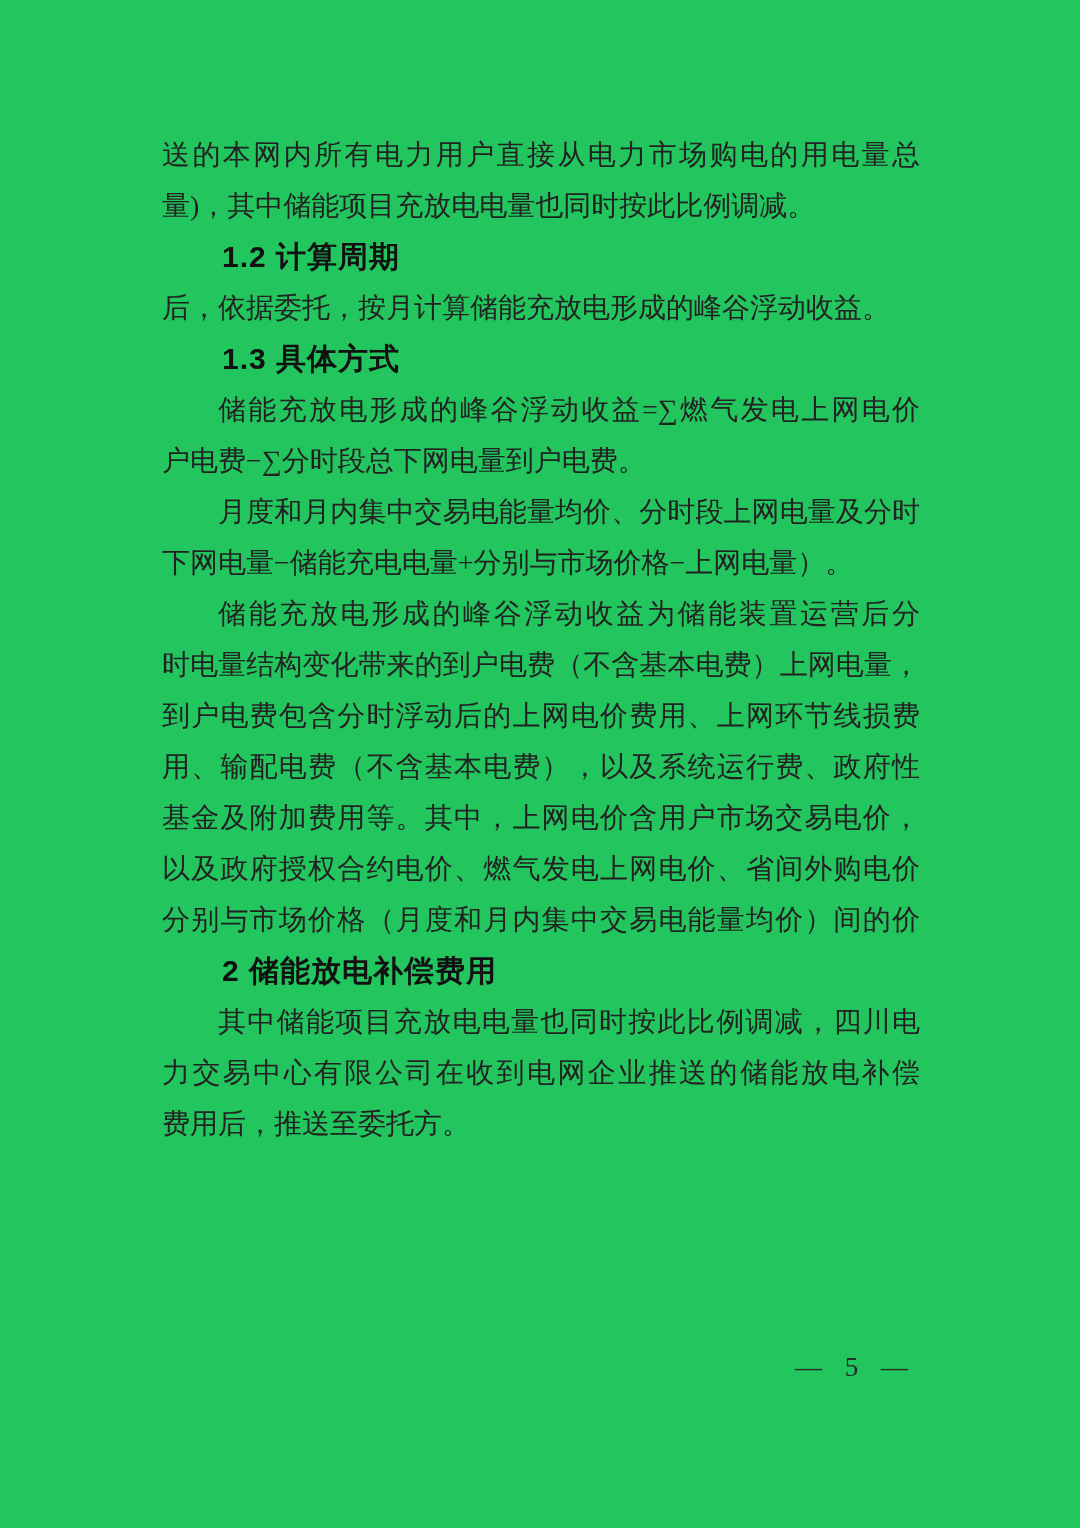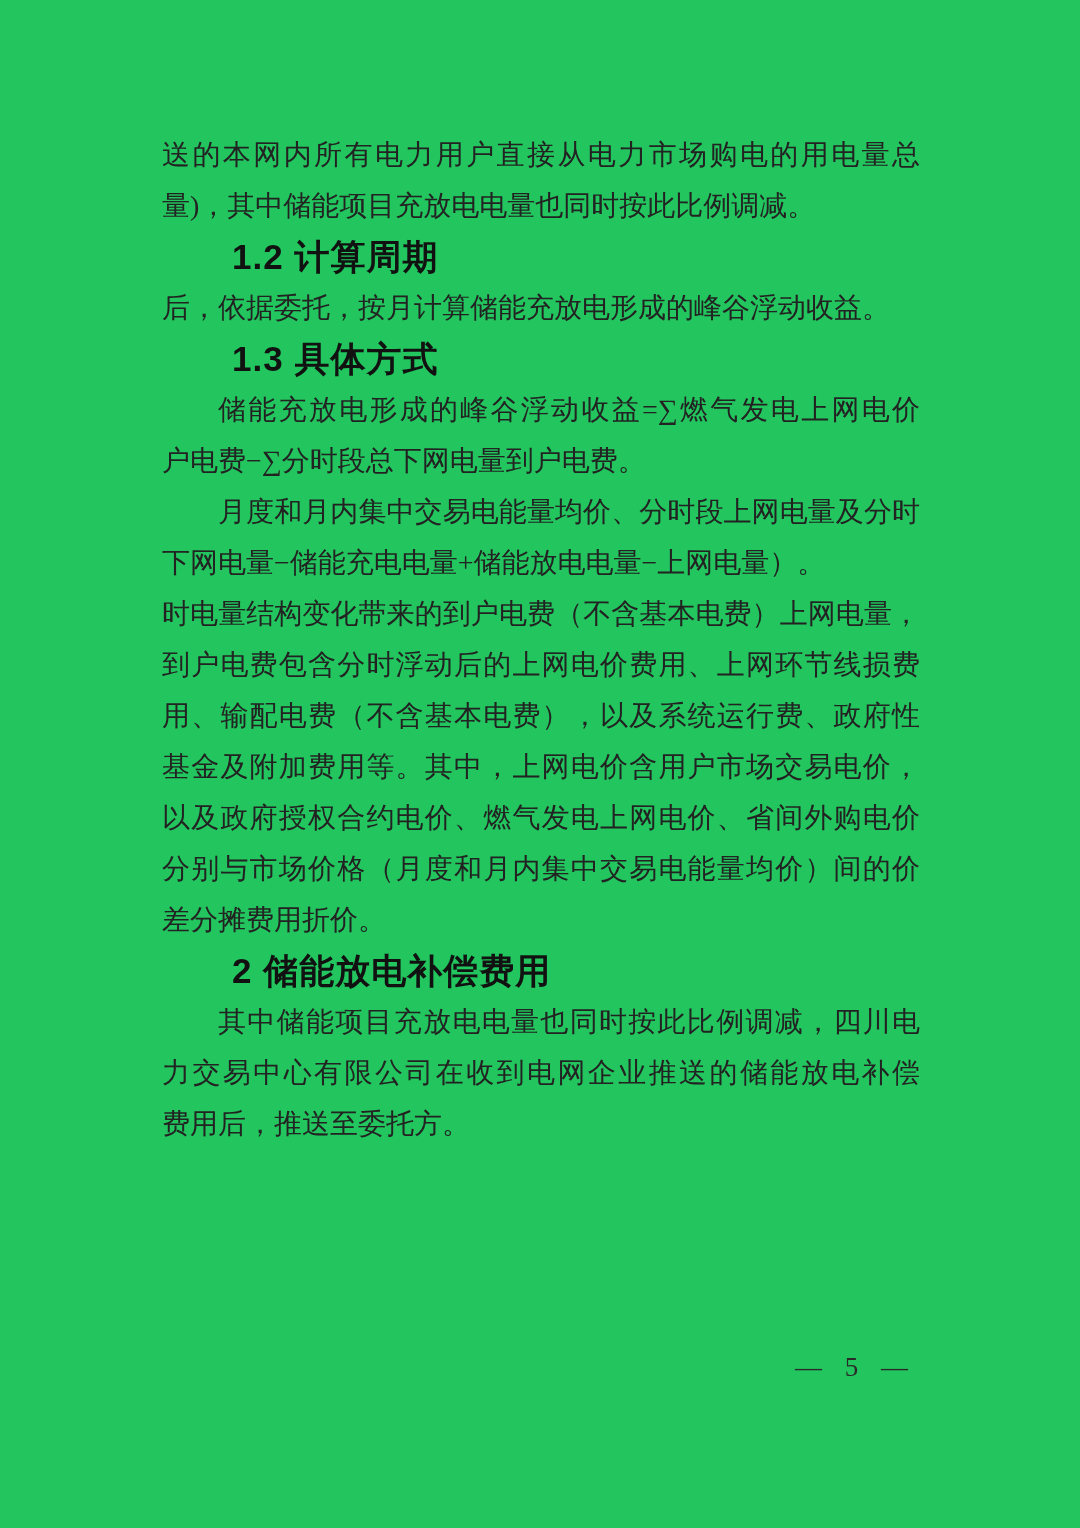--- a/index.html
+++ b/index.html
@@ -34,21 +34,21 @@
   .line.fill {
     text-align: justify;
     text-align-last: justify;
   }
   .line.indent {
     text-indent: 2em;
   }
   .block.heading .line {
     font-family: "Liberation Sans", "DejaVu Sans", sans-serif;
     font-weight: bold;
-    font-size: 35px;
+    font-size: 30px;
     color: #111;
     letter-spacing: 1px;
   }
   .page-num {
     position: absolute;
     right: 164px;
     top: 1352px;
     font-size: 27px;
     letter-spacing: 8px;
     color: #2a2a2a;
@@ -72,30 +72,30 @@
       </div>
       <div class="block heading">
         <div class="line indent">1.3 具体方式</div>
       </div>
       <div class="block paragraph">
         <div class="line fill indent">储能充放电形成的峰谷浮动收益=∑燃气发电上网电价</div>
         <div class="line">户电费−∑分时段总下网电量到户电费。</div>
       </div>
       <div class="block paragraph">
         <div class="line fill indent">月度和月内集中交易电能量均价、分时段上网电量及分时</div>
-        <div class="line">下网电量−储能充电电量+储能放电电量−上网电量）。</div>
+        <div class="line">下网电量−储能充电电量+分别与市场价格−上网电量）。</div>
       </div>
       <div class="block paragraph">
+        <div class="line fill indent">储能充放电形成的峰谷浮动收益为储能装置运营后分</div>
         <div class="line fill">时电量结构变化带来的到户电费（不含基本电费）上网电量，</div>
         <div class="line fill">到户电费包含分时浮动后的上网电价费用、上网环节线损费</div>
         <div class="line fill">用、输配电费（不含基本电费），以及系统运行费、政府性</div>
         <div class="line fill">基金及附加费用等。其中，上网电价含用户市场交易电价，</div>
         <div class="line fill">以及政府授权合约电价、燃气发电上网电价、省间外购电价</div>
         <div class="line fill">分别与市场价格（月度和月内集中交易电能量均价）间的价</div>
-        <div class="line">差分摊费用折价。</div>
       </div>
       <div class="block heading">
         <div class="line indent">2 储能放电补偿费用</div>
       </div>
       <div class="block paragraph">
         <div class="line fill indent">其中储能项目充放电电量也同时按此比例调减，四川电</div>
         <div class="line fill">力交易中心有限公司在收到电网企业推送的储能放电补偿</div>
         <div class="line">费用后，推送至委托方。</div>
       </div>
     </div>

